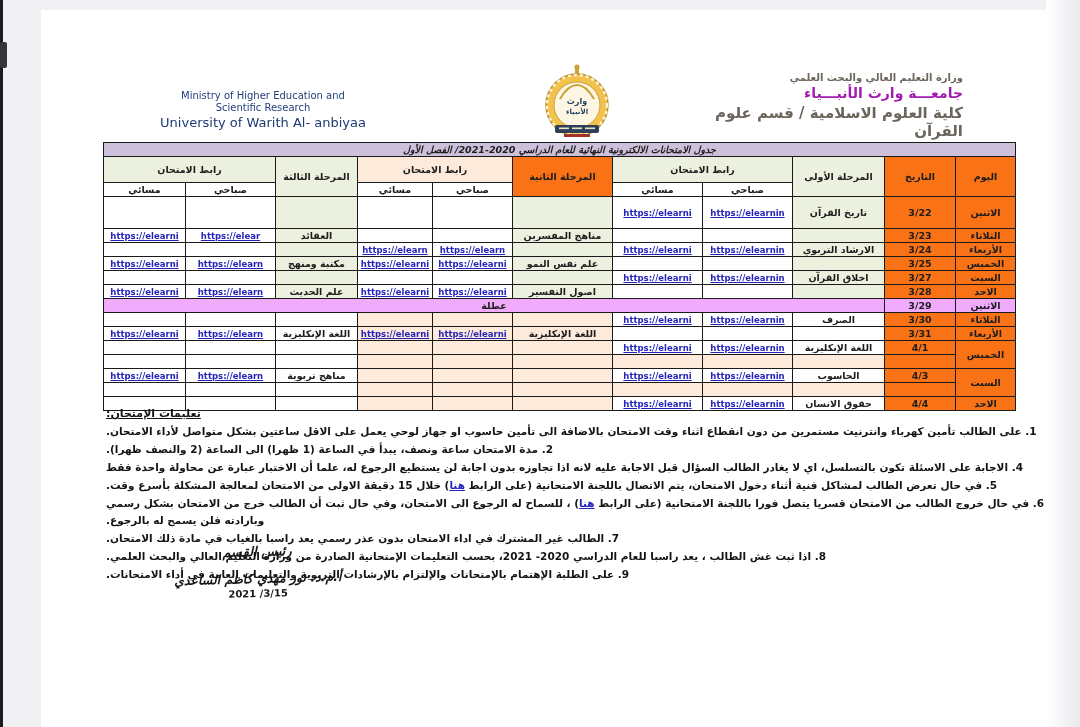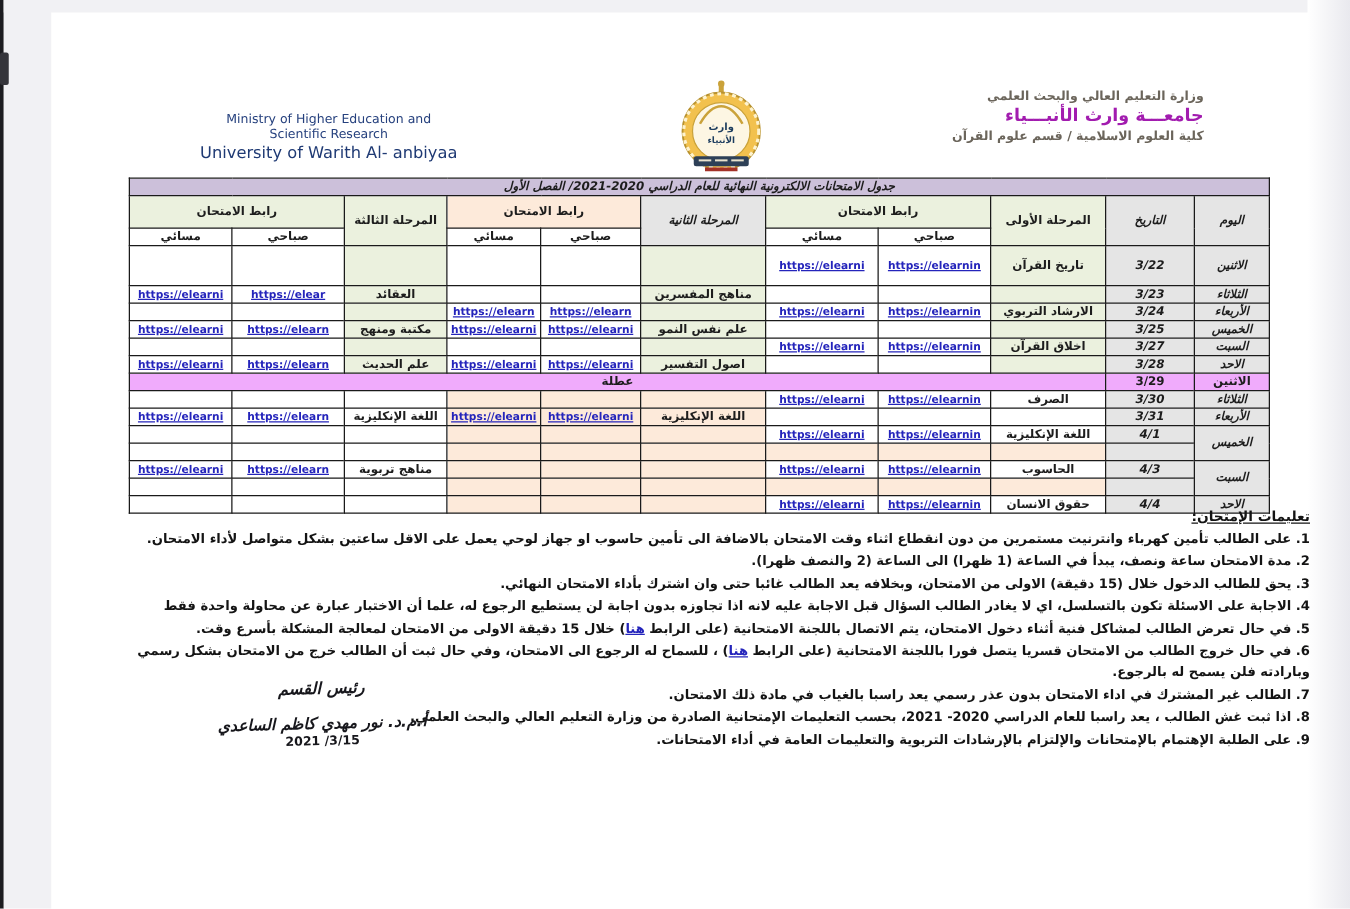--- a/index.html
+++ b/index.html
@@ -13,44 +13,44 @@
               background:linear-gradient(to right,#ffffff,#e9e9ee);}
   .edge-smudge{position:absolute;left:0;top:42px;width:7px;height:26px;background:#35353b;border-radius:2px;}
 
   
   .hdr-en{position:absolute;left:158px;top:90px;width:210px;text-align:center;color:#26417e;}
   .hdr-en .min{font-size:10px;line-height:12px;}
   .hdr-en .uni{font-size:13px;line-height:16px;margin-top:1px;color:#1f3a74;}
   .hdr-ar{position:absolute;left:695px;top:72px;width:268px;text-align:right;direction:rtl;}
   .hdr-ar .min{font-size:10px;color:#6b655b;font-weight:bold;}
   .hdr-ar .uni{font-size:14px;color:#a21caf;font-weight:bold;margin-top:2px;letter-spacing:1px;}
-  .hdr-ar .col{font-size:10px;color:#6b655b;font-weight:bold;margin-top:3px;}
+  .hdr-ar .col{font-size:15px;color:#6b655b;font-weight:bold;margin-top:3px;}
   .logo{position:absolute;left:540px;top:63px;width:74px;height:78px;}
 
   
   table.sched{position:absolute;left:103px;top:142px;width:912px;border-collapse:collapse;
               direction:rtl;table-layout:fixed;}
   table.sched td, table.sched th{border:1px solid #1a1a1a;padding:0 2px;font-size:9.5px;
        text-align:center;vertical-align:middle;overflow:hidden;white-space:nowrap;
        color:#1d1d1d;font-weight:bold;height:13px;}
   .t-title{background:#ccc0da;font-size:11.5px;height:19px;color:#3a332c;font-style:italic;}
   th{font-size:10px;}
   .subhdr th{height:14px;background:#ffffff;font-size:9.5px;}
-  .bg-peach{background:#e5e5e5;font-style:italic;}
+  .bg-peach{background:#f97316;}
   .bg-peachlight{background:#fdeada;}
   .bg-green{background:#ebf1de;}
   .bg-white{background:#ffffff;}
   .bg-holiday{background:#f0abfc;}
   .day-cell{font-size:10px;}
   .date-cell{font-size:10px;}
   .holiday-cell{font-size:10px;}
   a.elink{color:#2424bb;text-decoration:underline;font-weight:bold;font-size:8.5px;cursor:pointer;}
 
   
-  .inst{position:absolute;left:106px;top:407px;width:942px;direction:rtl;text-align:right;
+  .inst{position:absolute;left:106px;top:407px;width:942px;direction:rtl;text-align:left;
         color:#141414;}
   .inst-title{font-size:11px;font-weight:bold;text-decoration:underline;margin-bottom:3px;}
   .inst-line{font-size:10.5px;font-weight:bold;line-height:17px;margin-bottom:1px;}
   .inst-line a{color:#2424bb;text-decoration:underline;cursor:pointer;}
 
   
   .sig{position:absolute;left:150px;top:544px;width:215px;text-align:center;direction:rtl;
        transform:rotate(-1.5deg);color:#17171c;}
   .sig .role{font-size:13px;font-weight:bold;font-style:italic;}
   .sig .name{font-size:12.5px;font-weight:bold;font-style:italic;margin-top:12px;white-space:nowrap;}
@@ -306,21 +306,20 @@
         <td class="bg-white"></td>
       </tr>
     </tbody>
 </table>
 
 <div class="inst">
   <div class="inst-title">تعليمات الإمتحان:</div>
   <div id="inst-items">
       <div class="inst-line">1. على الطالب تأمين كهرباء وانترنيت مستمرين من دون انقطاع اثناء وقت الامتحان بالاضافة الى تأمين حاسوب او جهاز لوحي يعمل على الاقل ساعتين بشكل متواصل لأداء الامتحان.</div>
       <div class="inst-line">2. مدة الامتحان ساعة ونصف، يبدأ في الساعة (1 ظهرا) الى الساعة (2 والنصف ظهرا).</div>
-      <div class="inst-line">3. يحق للطالب الدخول خلال (15 دقيقة) الاولى من الامتحان، وبخلافه يعد الطالب غائبا حتى وان اشترك بأداء الامتحان النهائي.</div>
       <div class="inst-line">4. الاجابة على الاسئلة تكون بالتسلسل، اي لا يغادر الطالب السؤال قبل الاجابة عليه لانه اذا تجاوزه بدون اجابة لن يستطيع الرجوع له، علما أن الاختبار عبارة عن محاولة واحدة فقط</div>
       <div class="inst-line">5. في حال تعرض الطالب لمشاكل فنية أثناء دخول الامتحان، يتم الاتصال باللجنة الامتحانية (على الرابط <a>هنا</a>) خلال 15 دقيقة الاولى من الامتحان لمعالجة المشكلة بأسرع وقت.</div>
       <div class="inst-line">6. في حال خروج الطالب من الامتحان قسريا يتصل فورا باللجنة الامتحانية (على الرابط <a>هنا</a>) ، للسماح له الرجوع الى الامتحان، وفي حال ثبت أن الطالب خرج من الامتحان بشكل رسمي وبارادته فلن يسمح له بالرجوع.</div>
       <div class="inst-line">7. الطالب غير المشترك في اداء الامتحان بدون عذر رسمي يعد راسبا بالغياب في مادة ذلك الامتحان.</div>
       <div class="inst-line">8. اذا ثبت غش الطالب ، يعد راسبا للعام الدراسي 2020- 2021، بحسب التعليمات الإمتحانية الصادرة من وزارة التعليم العالي والبحث العلمي.</div>
       <div class="inst-line">9. على الطلبة الإهتمام بالإمتحانات والإلتزام بالإرشادات التربوية والتعليمات العامة في أداء الامتحانات.</div>
     </div>
 </div>
 
 <div class="sig">

